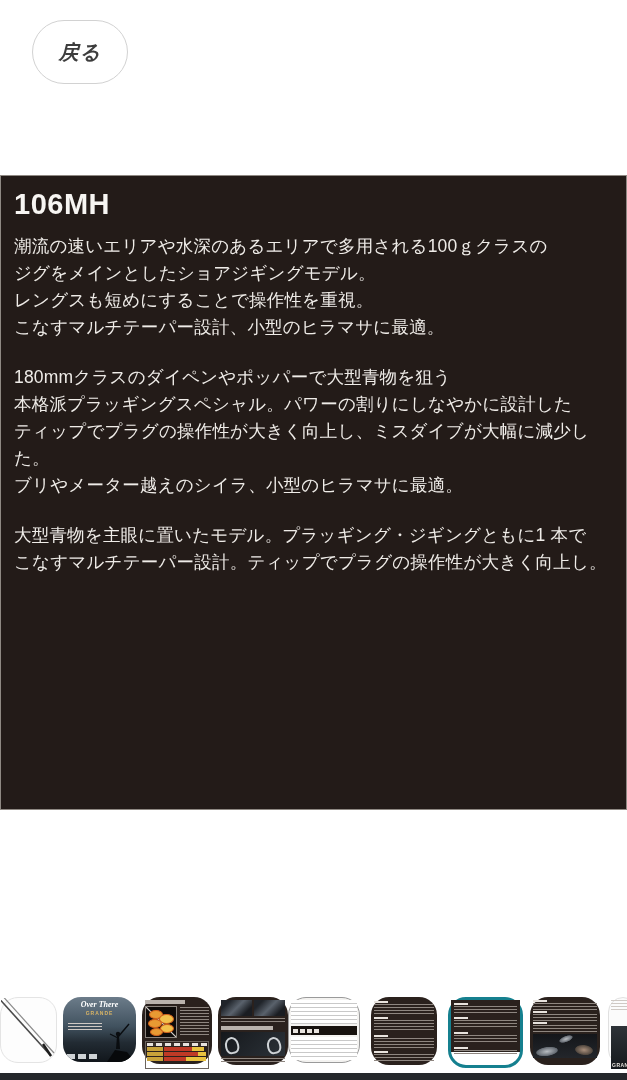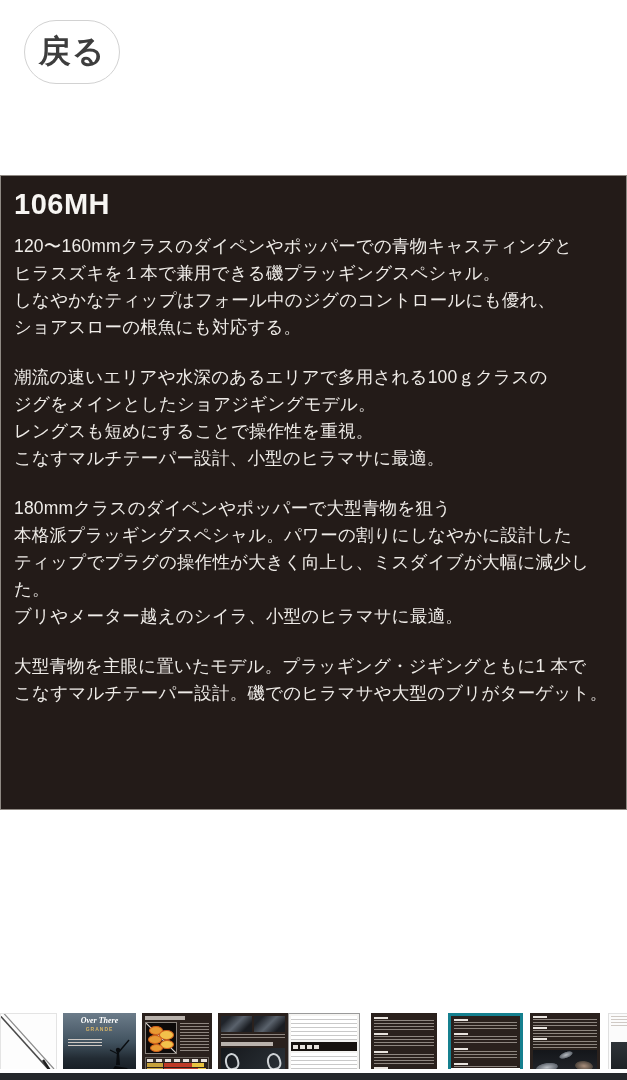--- a/index.html
+++ b/index.html
@@ -3,44 +3,44 @@
 <meta charset="utf-8">
 <style>
   html,body{margin:0;padding:0;background:#fff;}
   .screen{
     position:relative;width:627px;height:1080px;background:#ffffff;
     overflow:hidden;font-family:"Liberation Sans","DejaVu Sans",sans-serif;
   }
 
   
   .back-btn{
-    position:absolute;left:24px;top:20px;width:96px;height:64px;
+    position:absolute;left:32px;top:20px;width:96px;height:64px;
     background:#fff;border:1.5px solid #d2d2d2;border-radius:34px;
     font-family:"Liberation Sans","DejaVu Sans",sans-serif;
-    font-size:32px;font-weight:bold;color:#3d3d3d;letter-spacing:1px;
-    display:flex;align-items:center;justify-content:center;cursor:pointer;
+    font-size:20px;font-weight:bold;color:#3d3d3d;letter-spacing:1px;
+    display:flex;align-items:center;justify-content:center;cursor:pointer;font-style:italic;
   }
 
   
   .page-view{
     position:absolute;left:0;top:175px;width:627px;height:635px;
     background:#231b18;border:1px solid #8f8983;box-sizing:border-box;
     color:#f1eeea;padding:12px 13px 0 13px;
   }
   .page-view h2{
     font-size:29px;font-weight:bold;margin:0 0 12px 0;letter-spacing:.5px;color:#f7f5f2;
   }
   .page-view p{
     font-size:17.5px;line-height:27px;margin:0 0 23px 0;letter-spacing:.2px;
     white-space:pre-line;color:#efece8;
   }
 
   
   .thumb-strip{position:absolute;left:0;top:997px;width:627px;height:72px;overflow:hidden;}
-  .thumb{position:absolute;top:16px;cursor:pointer;box-sizing:border-box;}
+  .thumb{position:absolute;top:0;cursor:pointer;box-sizing:border-box;border-radius:18px;}
   .dark-page{background:#2a211d;}
   .tiny-stripes{background-image:repeating-linear-gradient(#cfc9c4 0,#cfc9c4 1px,transparent 1px,transparent 3px);}
   .tiny-stripes-dim{background-image:repeating-linear-gradient(#8e8680 0,#8e8680 1px,transparent 1px,transparent 3px);}
 
   
   .t1{left:0;width:57px;height:66px;background:#fdfdfd;border:1px solid #e4e4e4;}
   
   .t2{left:63px;width:73px;height:65px;background:linear-gradient(#6c7c8a 0%,#41525f 45%,#222b33 70%,#11161b 100%);overflow:hidden;}
   .t2-title{font-family:"Liberation Serif","DejaVu Serif",serif;font-style:italic;font-weight:bold;color:#fff;font-size:8px;text-align:center;margin-top:3px;white-space:nowrap;}
   .t2-sub{color:#d8b465;font-size:5px;font-weight:bold;text-align:center;letter-spacing:1px;margin-top:1px;}
@@ -111,40 +111,36 @@
 </head>
 <body>
 
 <div class="screen">
 
   <button class="back-btn">戻る</button>
 
   <section class="page-view">
     <div>
       <h2>106MH</h2>
-      <p>120〜160mmクラスのダイペンやポッパーでの青物キャスティングと
-ヒラスズキを１本で兼用できる磯プラッギングスペシャル。
-しなやかなティップはフォール中のジグのコントロールにも優れ、
-ショアスローの根魚にも対応する。</p>
     </div>
     <div>
       <p>潮流の速いエリアや水深のあるエリアで多用される100ｇクラスの
 ジグをメインとしたショアジギングモデル。
 レングスも短めにすることで操作性を重視。
 こなすマルチテーパー設計、小型のヒラマサに最適。</p>
     </div>
     <div>
       <p>180mmクラスのダイペンやポッパーで大型青物を狙う
 本格派プラッギングスペシャル。パワーの割りにしなやかに設計した
 ティップでプラグの操作性が大きく向上し、ミスダイブが大幅に減少した。
 ブリやメーター越えのシイラ、小型のヒラマサに最適。</p>
     </div>
     <div>
       <p>大型青物を主眼に置いたモデル。プラッギング・ジギングともに1 本で
-こなすマルチテーパー設計。磯でのヒラマサや大型のブリがターゲット。</p>
+こなすマルチテーパー設計。ティップでプラグの操作性が大きく向上し。</p>
     </div>
   </section>
 
   <nav class="thumb-strip">
 
     <div class="thumb t1">
       <svg width="55" height="64" viewBox="0 0 55 64">
         <line x1="-6" y1="-4" x2="50" y2="58" stroke="#4a4a4a" stroke-width="1.6"></line>
         <line x1="-2" y1="-6" x2="53" y2="55" stroke="#8a8a8a" stroke-width="1.2"></line>
         <line x1="42" y1="46" x2="50" y2="58" stroke="#1d1d1d" stroke-width="2.4"></line>

